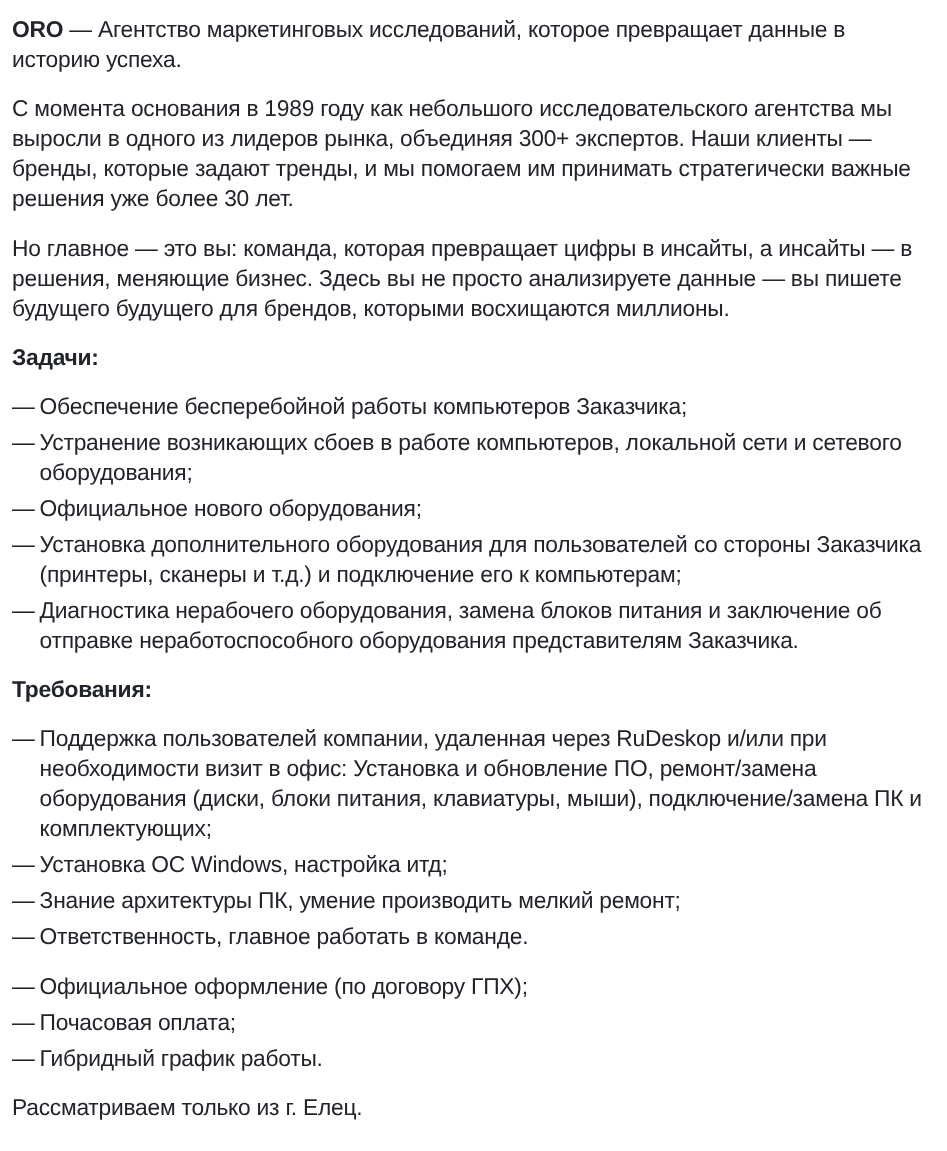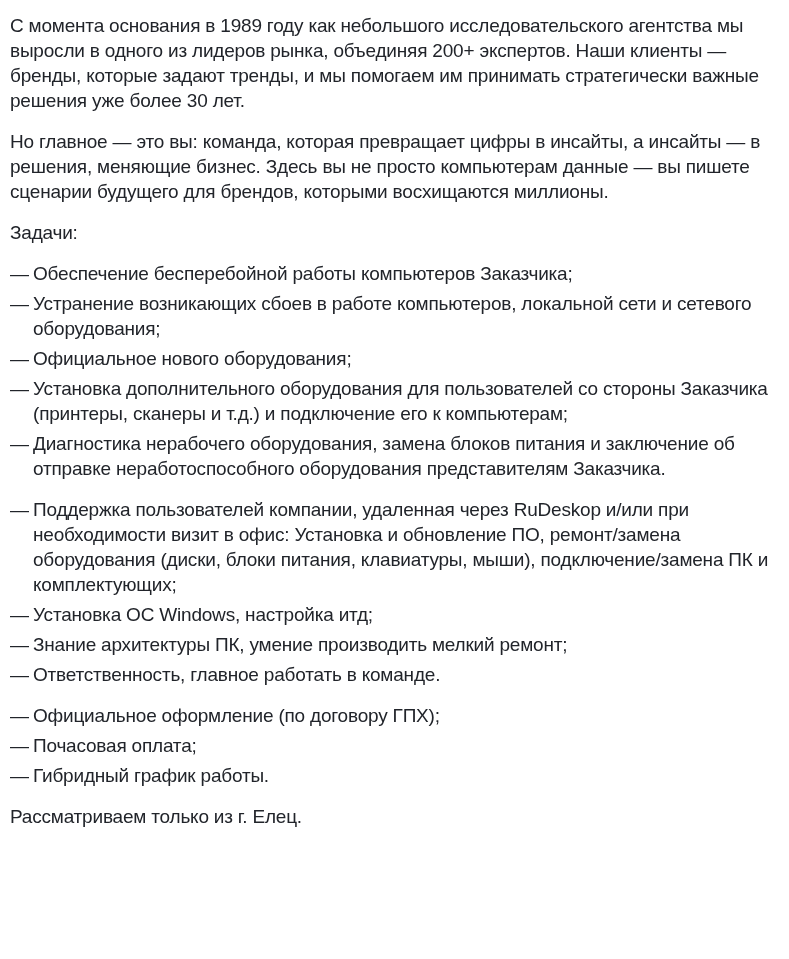--- a/index.html
+++ b/index.html
@@ -17,21 +17,21 @@
     letter-spacing: -0.2px;
     color: #21242a;
   }
   .para {
     margin: 0 0 16px 0;
   }
   .brand {
     font-weight: 700;
   }
   .section-heading {
-    font-weight: 400;
+    font-weight: 700;
     margin: 0 0 16px 0;
   }
   .dash-list {
     margin: 0 0 16px 0;
     padding: 0;
     list-style: none;
   }
   .dash-item {
     display: flex;
     align-items: flex-start;
@@ -49,24 +49,27 @@
   }
   .closing {
     margin: 0;
   }
 </style>
 </head>
 <body>
 
 <div class="doc">
 
+  <p class="para">
+    <span class="brand">ORO</span><span> — Агентство маркетинговых исследований, которое превращает данные в историю успеха.</span>
+  </p>
 
-  <p class="para">С момента основания в 1989 году как небольшого исследовательского агентства мы выросли в одного из лидеров рынка, объединяя 200+ экспертов. Наши клиенты — бренды, которые задают тренды, и мы помогаем им принимать стратегически важные решения уже более 30 лет.</p>
+  <p class="para">С момента основания в 1989 году как небольшого исследовательского агентства мы выросли в одного из лидеров рынка, объединяя 300+ экспертов. Наши клиенты — бренды, которые задают тренды, и мы помогаем им принимать стратегически важные решения уже более 30 лет.</p>
 
-  <p class="para">Но главное — это вы: команда, которая превращает цифры в инсайты, а инсайты — в решения, меняющие бизнес. Здесь вы не просто компьютерам данные — вы пишете сценарии будущего для брендов, которыми восхищаются миллионы.</p>
+  <p class="para">Но главное — это вы: команда, которая превращает цифры в инсайты, а инсайты — в решения, меняющие бизнес. Здесь вы не просто анализируете данные — вы пишете будущего будущего для брендов, которыми восхищаются миллионы.</p>
 
   <p class="section-heading">Задачи:</p>
   <ul class="dash-list">
     <li class="dash-item">
       <span class="dash">—</span>
       <span class="item-text">Обеспечение бесперебойной работы компьютеров Заказчика;</span>
     </li>
     <li class="dash-item">
       <span class="dash">—</span>
       <span class="item-text">Устранение возникающих сбоев в работе компьютеров, локальной сети и сетевого оборудования;</span>
@@ -78,20 +81,21 @@
     <li class="dash-item">
       <span class="dash">—</span>
       <span class="item-text">Установка дополнительного оборудования для пользователей со стороны Заказчика (принтеры, сканеры и т.д.) и подключение его к компьютерам;</span>
     </li>
     <li class="dash-item">
       <span class="dash">—</span>
       <span class="item-text">Диагностика нерабочего оборудования, замена блоков питания и заключение об отправке неработоспособного оборудования представителям Заказчика.</span>
     </li>
   </ul>
 
+  <p class="section-heading">Требования:</p>
   <ul class="dash-list">
     <li class="dash-item">
       <span class="dash">—</span>
       <span class="item-text">Поддержка пользователей компании, удаленная через RuDeskop и/или при необходимости визит в офис: Установка и обновление ПО, ремонт/замена оборудования (диски, блоки питания, клавиатуры, мыши), подключение/замена ПК и комплектующих;</span>
     </li>
     <li class="dash-item">
       <span class="dash">—</span>
       <span class="item-text">Установка ОС Windows, настройка итд;</span>
     </li>
     <li class="dash-item">

